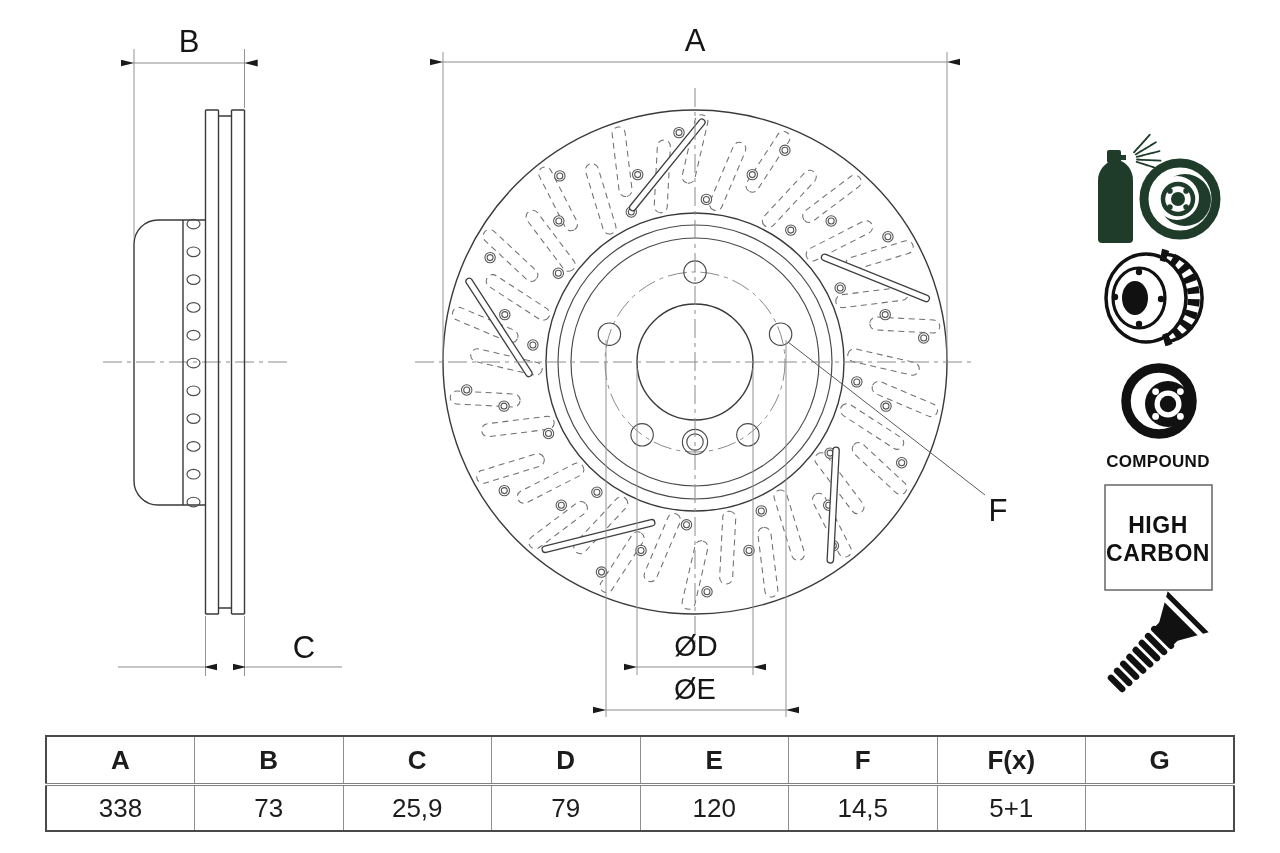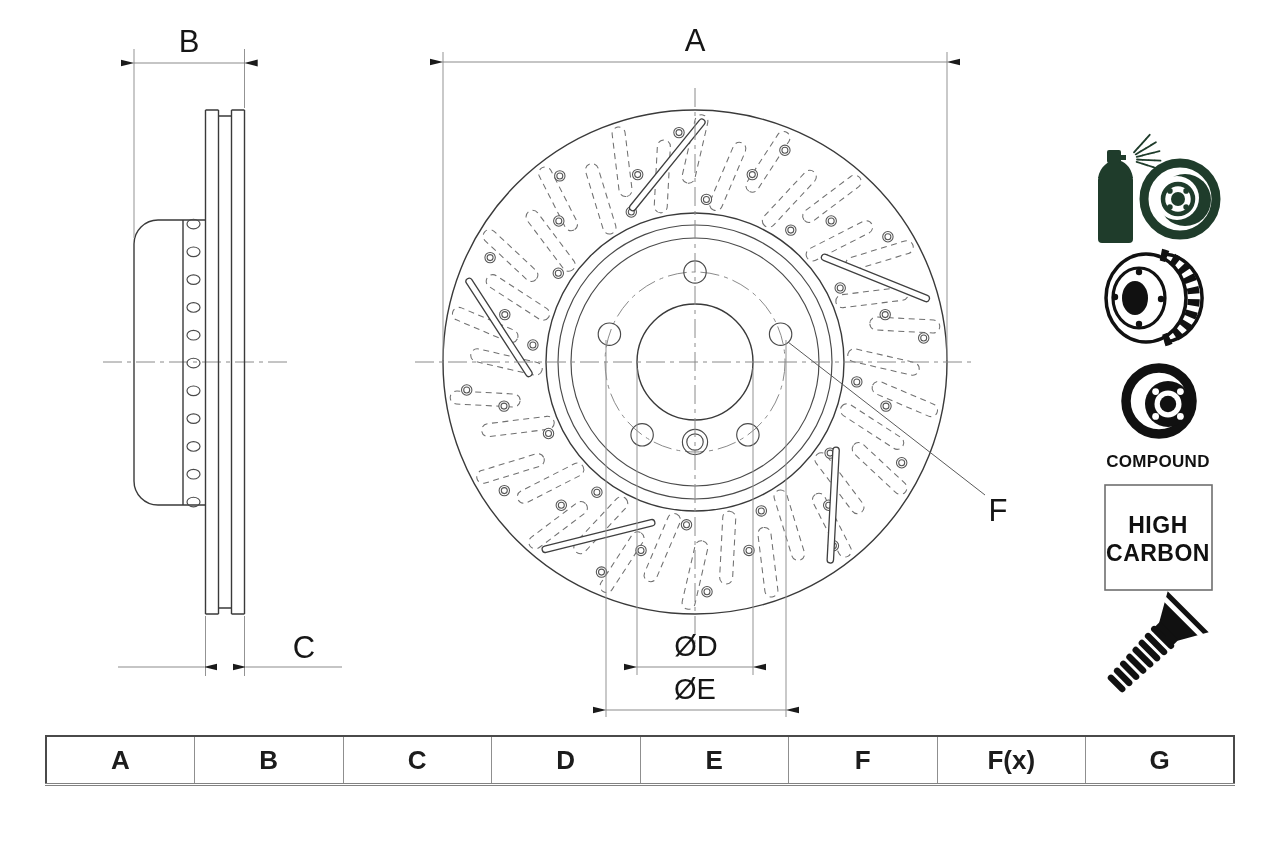--- a/index.html
+++ b/index.html
@@ -324,16 +324,26 @@
         <tr class="hdr">
     <td>A</td>
     <td>B</td>
     <td>C</td>
     <td>D</td>
     <td>E</td>
     <td>F</td>
     <td>F(x)</td>
     <td>G</td>
   </tr>
+  <tr class="val">
+    <td>338</td>
+    <td>73</td>
+    <td>25,9</td>
+    <td>79</td>
+    <td>120</td>
+    <td>14,5</td>
+    <td>5+1</td>
+    <td></td>
+  </tr>
 </tbody>
     </table>
 
 </div>
 
 </body></html>

